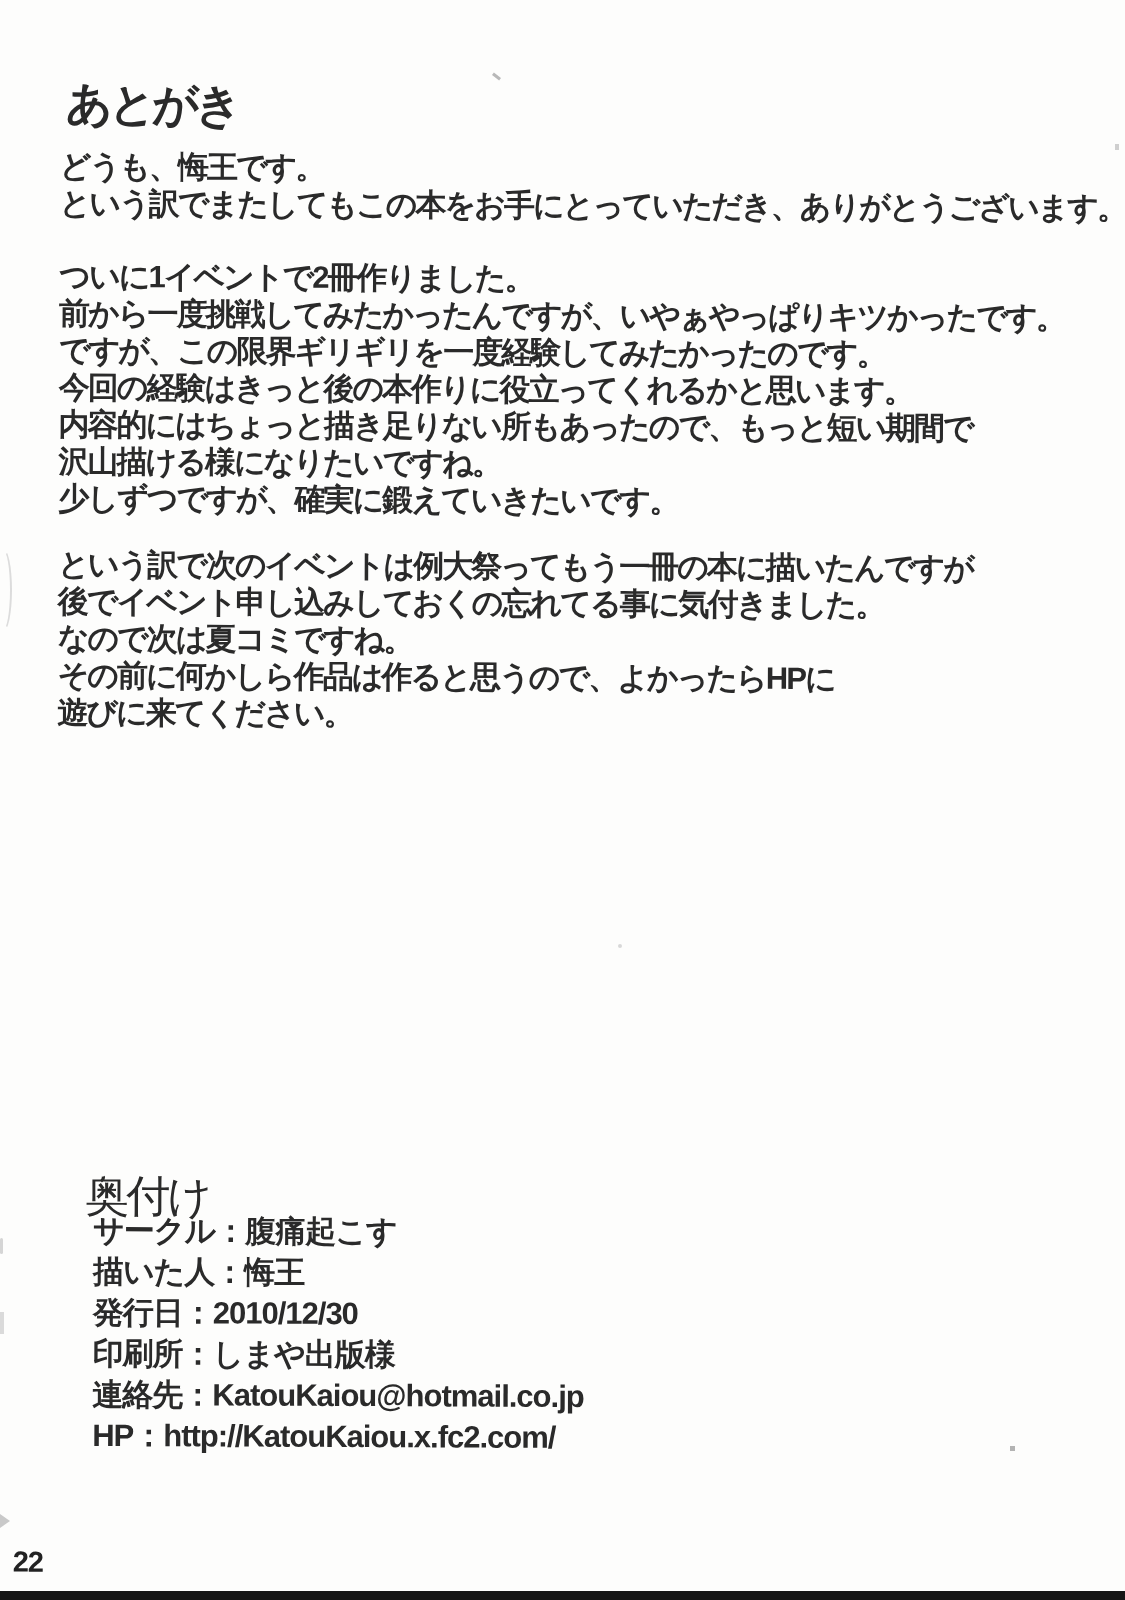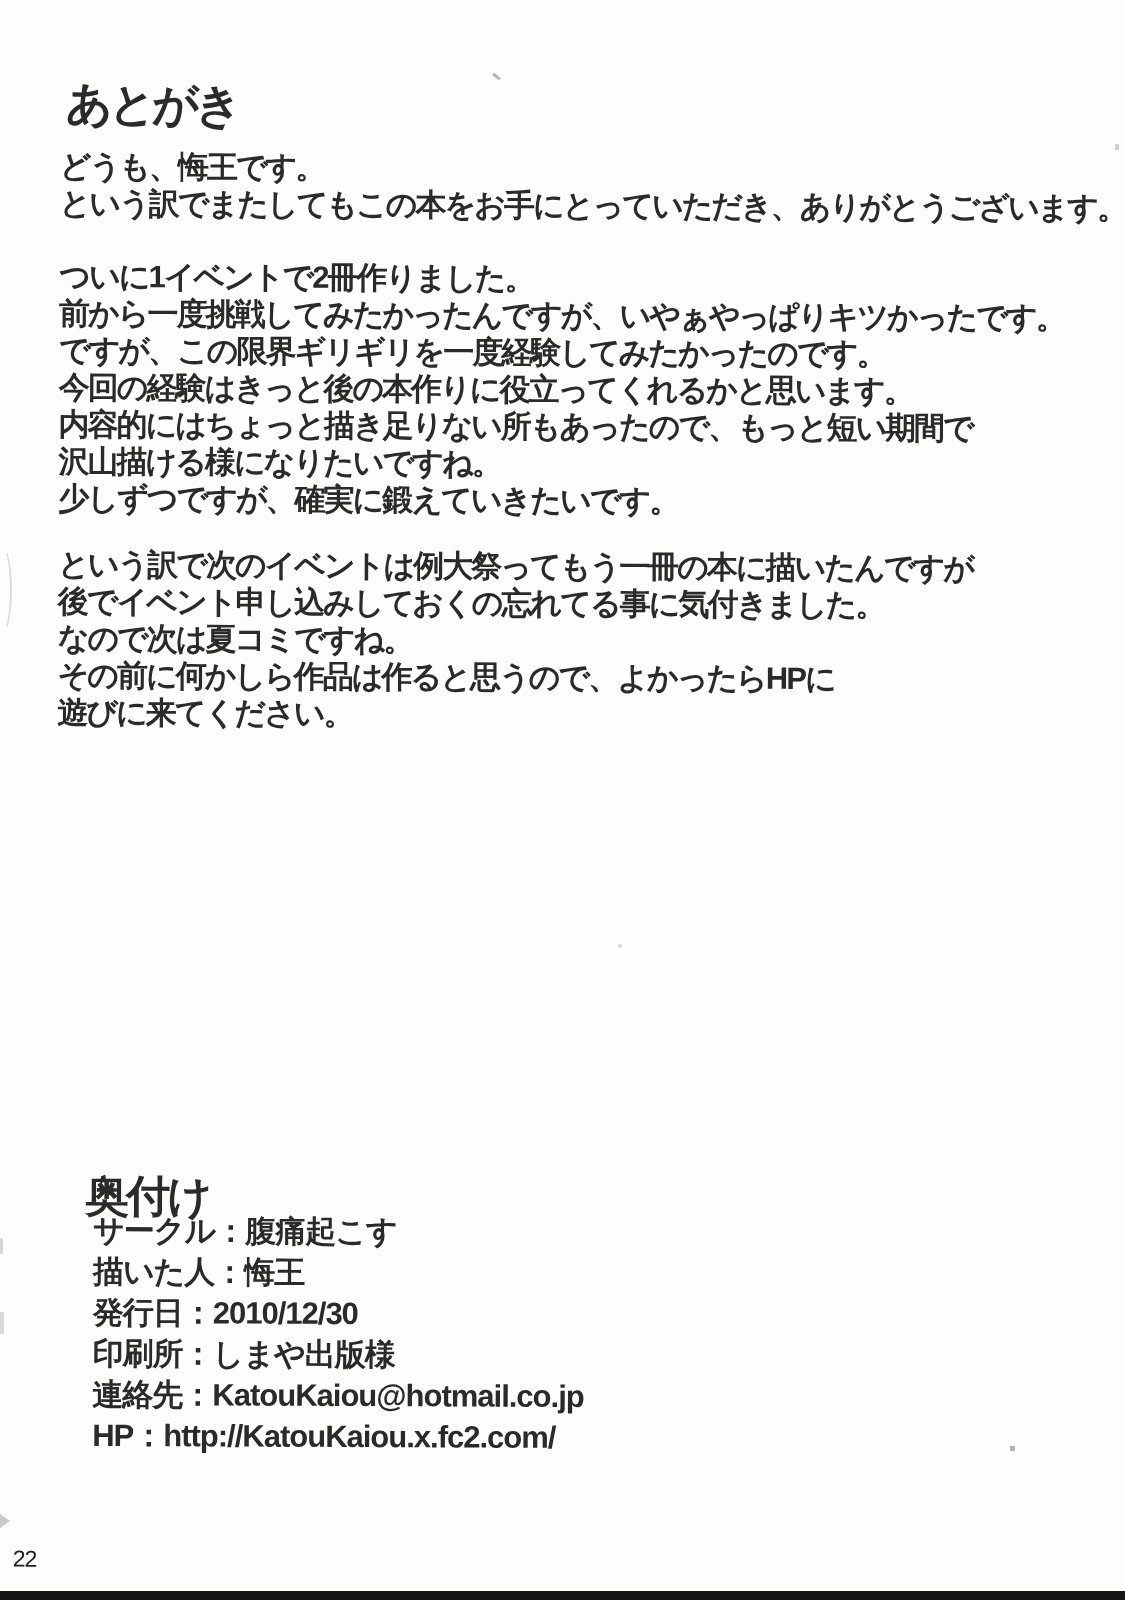--- a/index.html
+++ b/index.html
@@ -43,41 +43,41 @@
     white-space: nowrap;
   }
   .para-1 { top: 150px; }
   .para-2 { top: 260px; }
   .para-3 { top: 548px; }
   .colophon-title {
     position: absolute;
     left: 87px;
     top: 1142px;
     font-size: 44px;
-    font-weight: 700;
+    font-weight: 400;
     letter-spacing: -3px;
     line-height: 1.05;
     margin-top: 33px;
   }
   .colophon {
     position: absolute;
     left: 95px;
     top: 1212px;
     font-size: 31px;
     font-weight: 900;
     letter-spacing: -1px;
     line-height: 41px;
     white-space: nowrap;
   }
   .page-number {
     position: absolute;
     left: 16px;
     top: 1548px;
-    font-size: 23px;
-    font-weight: 400;
+    font-size: 29px;
+    font-weight: 700;
     color: #222222;
     letter-spacing: -1px;
   }
   
   .scan-bottom-bar {
     position: absolute;
     left: 0;
     bottom: 0;
     width: 100%;
     height: 9px;

